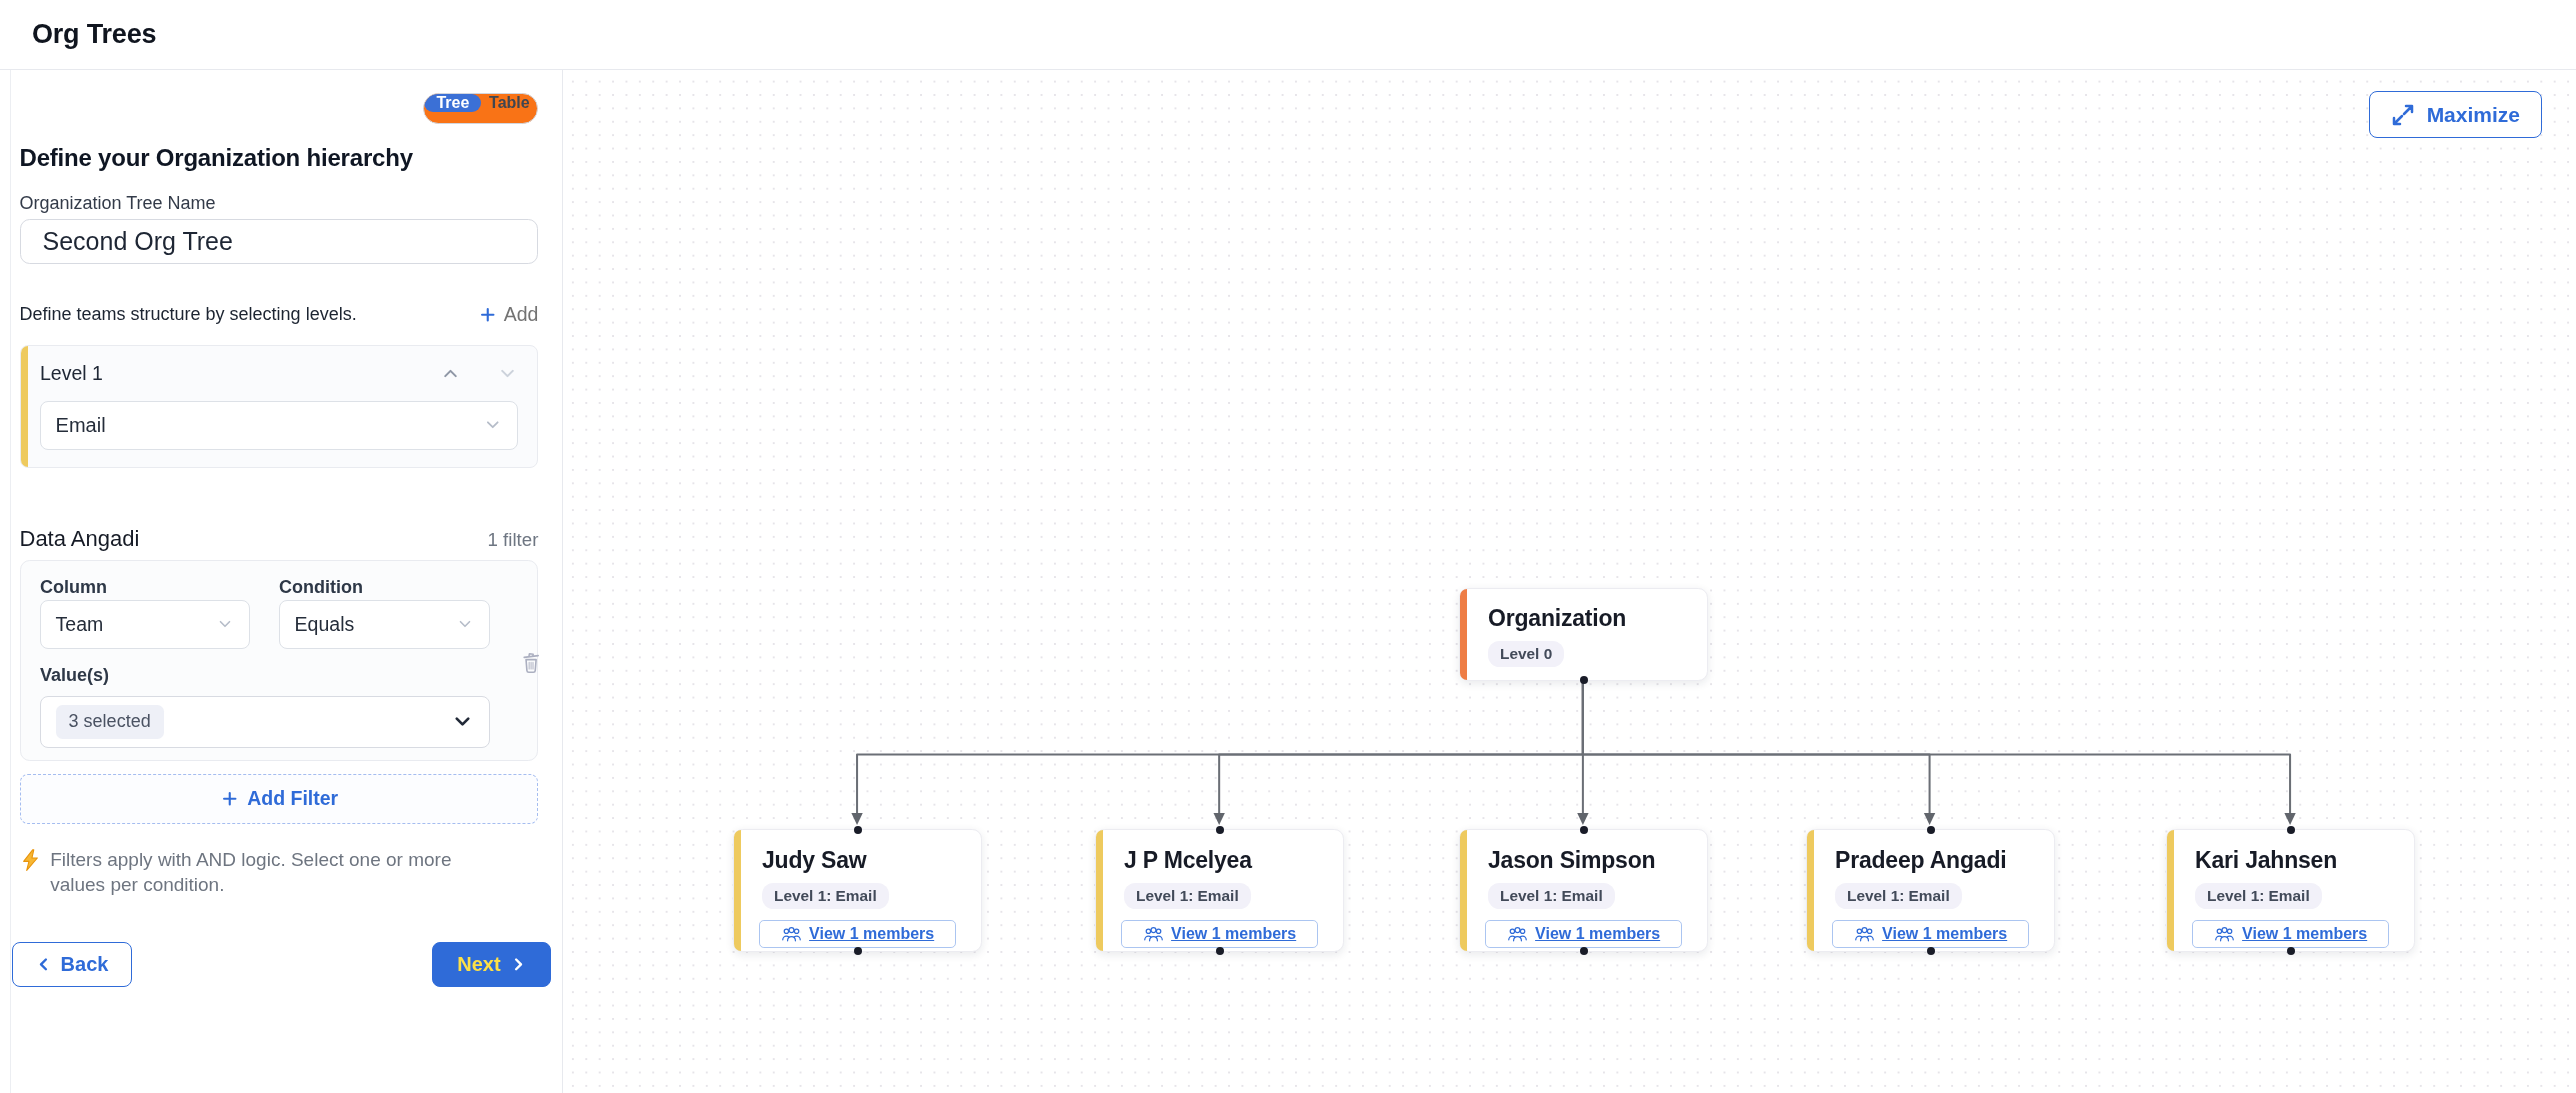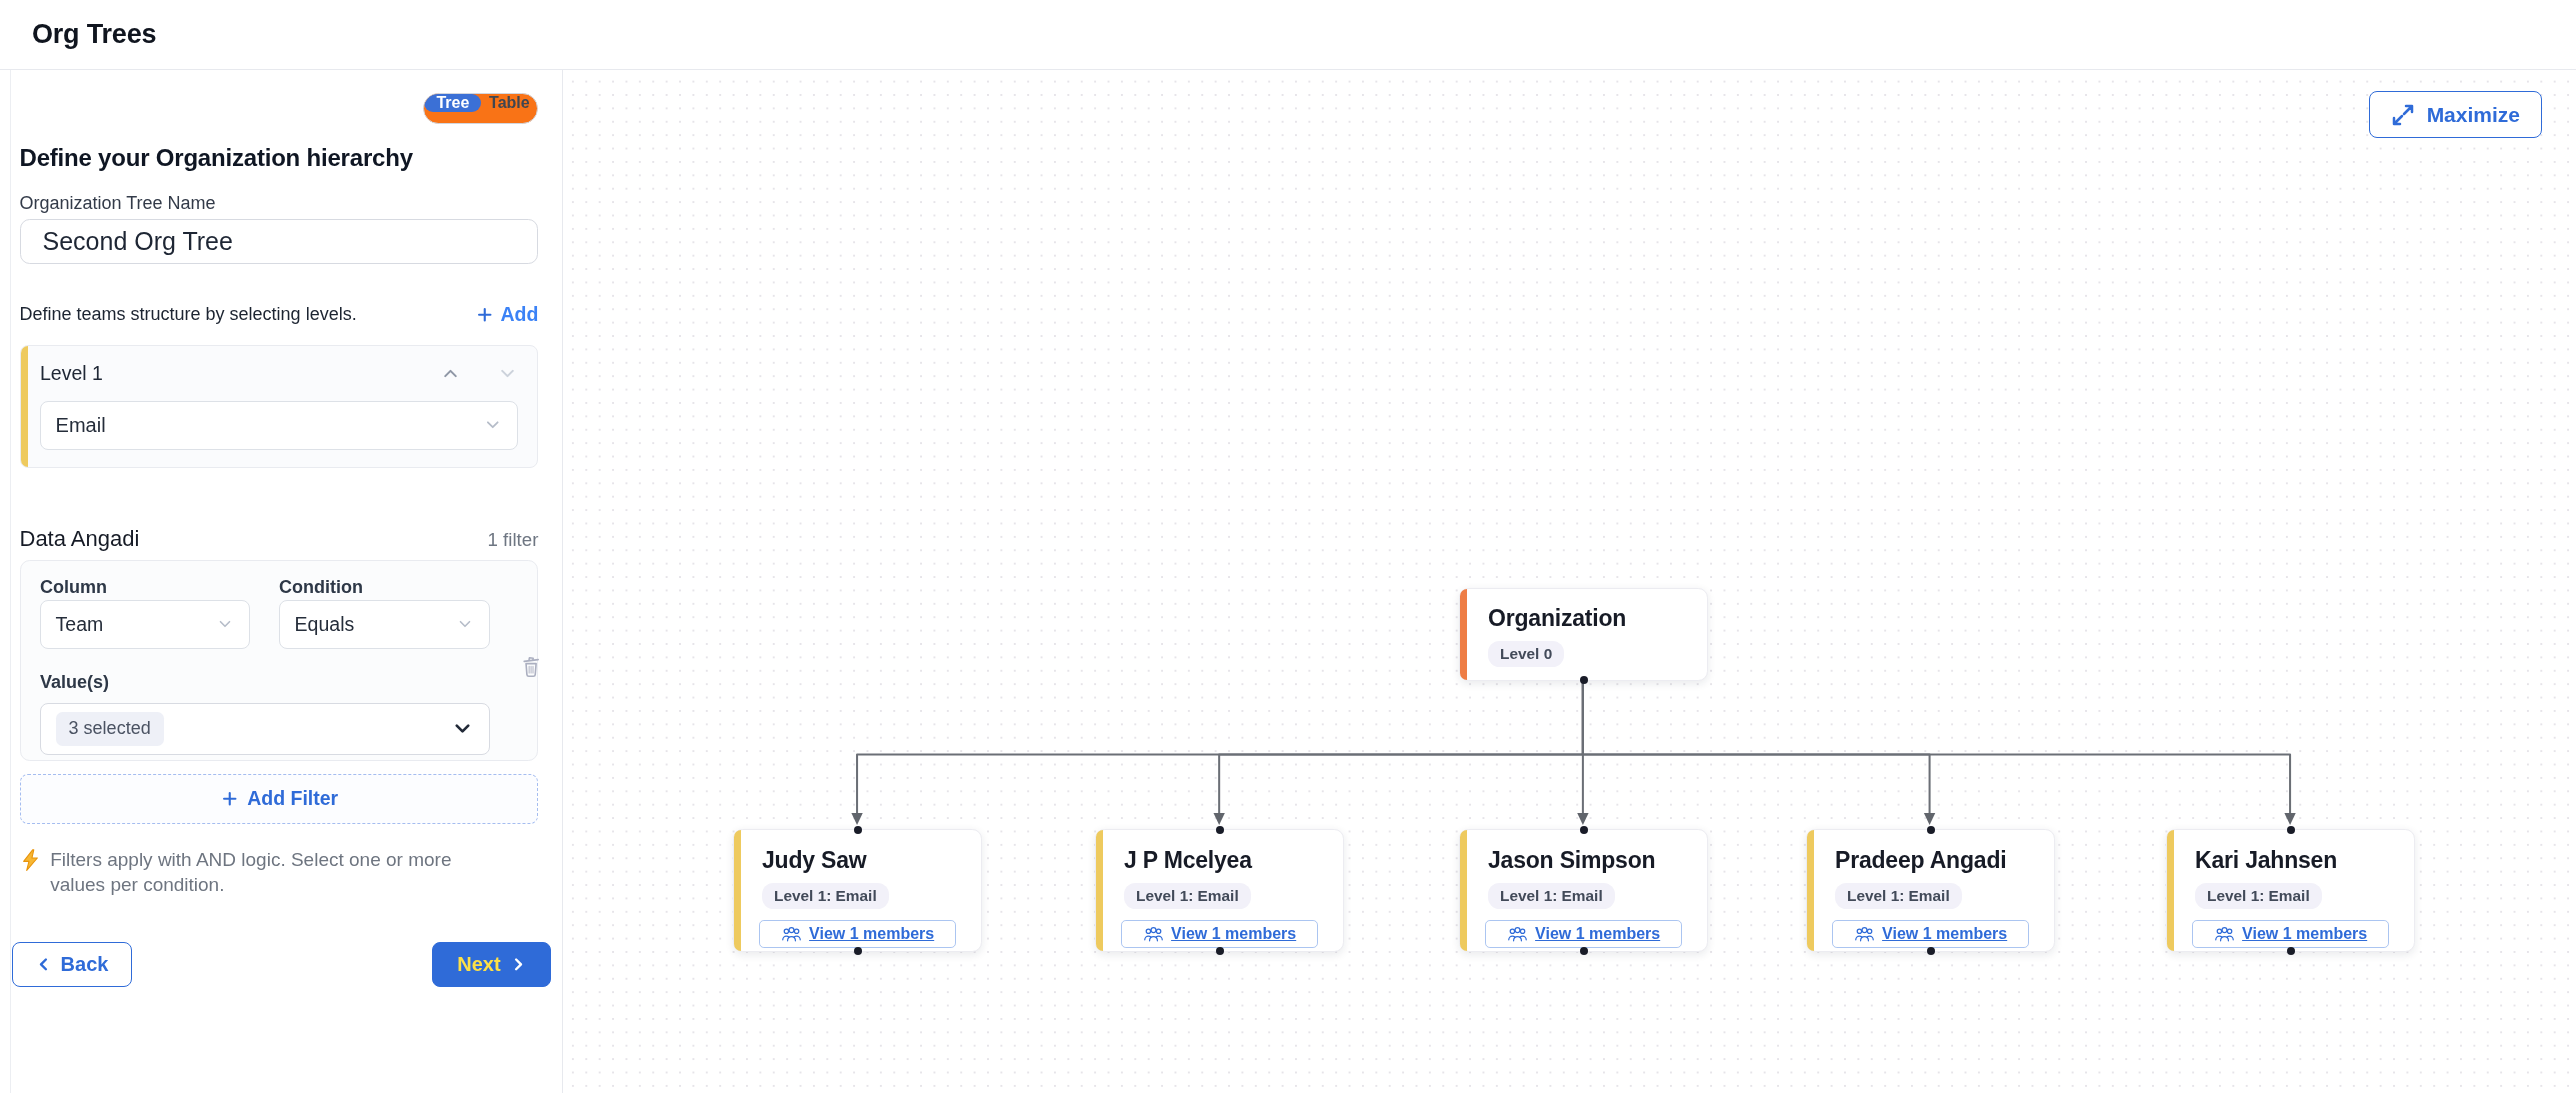--- a/index.html
+++ b/index.html
@@ -22,42 +22,42 @@
   .seg { display:flex; align-items:center; justify-content:center; font-size:16px; font-weight:700; cursor:pointer; }
   .seg.active { background:#3b70d6; color:#fff; border-radius:15.4px; width:57px; }
   .seg.inactive { color:#3f4651; flex:1; }
 
   .p-heading { margin-top:19.5px; font-size:24px; font-weight:700; letter-spacing:-0.2px; color:#0f1623; height:28px; }
   .field-label { margin-top:21px; font-size:18px; color:#333b49; height:19.5px; }
   .text-input { margin-top:6.5px; width:100%; height:45px; border:0.8px solid #d7dae1; border-radius:9.7px; padding:0 22px; font-size:25px; color:#1e2634; font-family:inherit; background:#fff; outline:none; display:block; }
 
   .levels-row { margin-top:39px; height:24px; display:flex; align-items:center; justify-content:space-between; }
   .levels-desc { font-size:18px; color:#1c2431; }
-  .link-btn { display:flex; align-items:center; gap:6.5px; color:#3b82f6; font-size:19.5px; font-weight:700; background:none; border:none; cursor:pointer; font-family:inherit; }
+  .link-btn { display:flex; align-items:center; gap:6.5px; color:#737373; font-size:19.5px; font-weight:400; background:none; border:none; cursor:pointer; font-family:inherit; }
 
   .level-card { margin-top:18px; position:relative; background:#fafbfd; border:0.8px solid #e9ebf0; border-radius:8px; padding:16px 19.5px 18px 19.5px; height:123px; }
   .level-accent { position:absolute; left:0; top:0; bottom:0; width:7.3px; background:#eeca5e; border-radius:8px 0 0 8px; }
   .level-head { display:flex; align-items:center; }
   .level-title { font-size:19.5px; color:#202836; }
   .level-icons { margin-left:auto; display:flex; gap:36px; }
   .icon-btn { background:none; border:none; cursor:pointer; display:flex; align-items:center; }
 
   .select { height:49px; background:#fff; border:0.8px solid #dde1e7; border-radius:8px; display:flex; align-items:center; padding:0 14.6px; font-size:20px; color:#252d3a; cursor:pointer; }
   .select .chev { margin-left:auto; }
   .level-card .select { margin-top:16px; }
 
   .filters-head { margin-top:58px; height:26px; display:flex; align-items:baseline; justify-content:space-between; }
   .filters-title { font-size:22px; font-weight:500; color:#161b26; }
   .filters-count { font-size:18.7px; color:#6e7682; }
 
   .filter-card { margin-top:8px; background:#fbfcfd; border:0.8px solid #e9ebf0; border-radius:9.7px; padding:16px 19.5px 14.6px; display:grid; grid-template-columns:210px 211px 1fr; column-gap:29px; height:201px; }
   .f-label { font-size:18px; font-weight:700; color:#2e3847; height:23px; }
   .filter-card .select { height:49px; font-size:19.5px; }
   .trash-cell { grid-column:3; grid-row:1 / span 4; align-self:center; justify-self:end; }
-  .vals-label { grid-column:1 / span 2; margin-top:23px; }
+  .vals-label { grid-column:1 / span 2; margin-top:16px; }
   .vals-box { grid-column:1 / span 2; margin-top:8px; height:52px; border:0.8px solid #d8dbe2; border-radius:8px; background:#fff; display:flex; align-items:center; padding:0 14.6px; cursor:pointer; }
   .chip { background:#eef0f7; border-radius:6.5px; padding:6.5px 13px; font-size:18px; color:#4a5262; }
 
   .add-filter { margin-top:13px; width:100%; height:50px; border:1.6px dashed #a5bdf0; border-radius:8px; background:#fcfdff; display:flex; align-items:center; justify-content:center; gap:8px; color:#2f6bd8; font-size:19.5px; font-weight:700; cursor:pointer; font-family:inherit; }
 
   .note { margin-top:23px; display:flex; gap:9.7px; font-size:19px; color:#6e7580; line-height:25px; max-width:487px; }
   .note svg { flex:none; margin-top:2.4px; }
 
   .p-footer { margin:45px -13px 0 -8px; display:flex; justify-content:space-between; }
   .btn { height:45px; border-radius:8px; display:flex; align-items:center; justify-content:center; gap:8px; font-size:20px; font-weight:700; cursor:pointer; font-family:inherit; }

